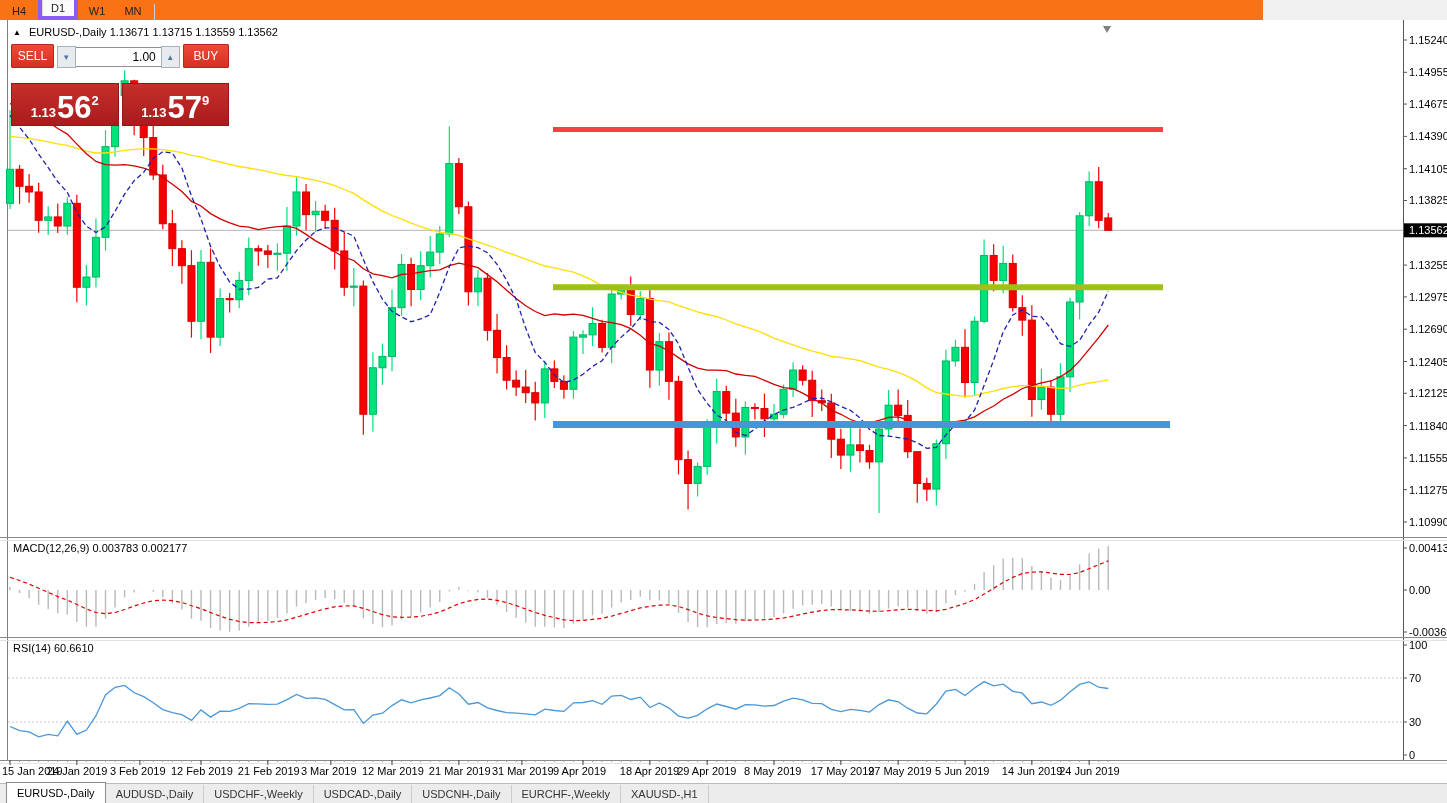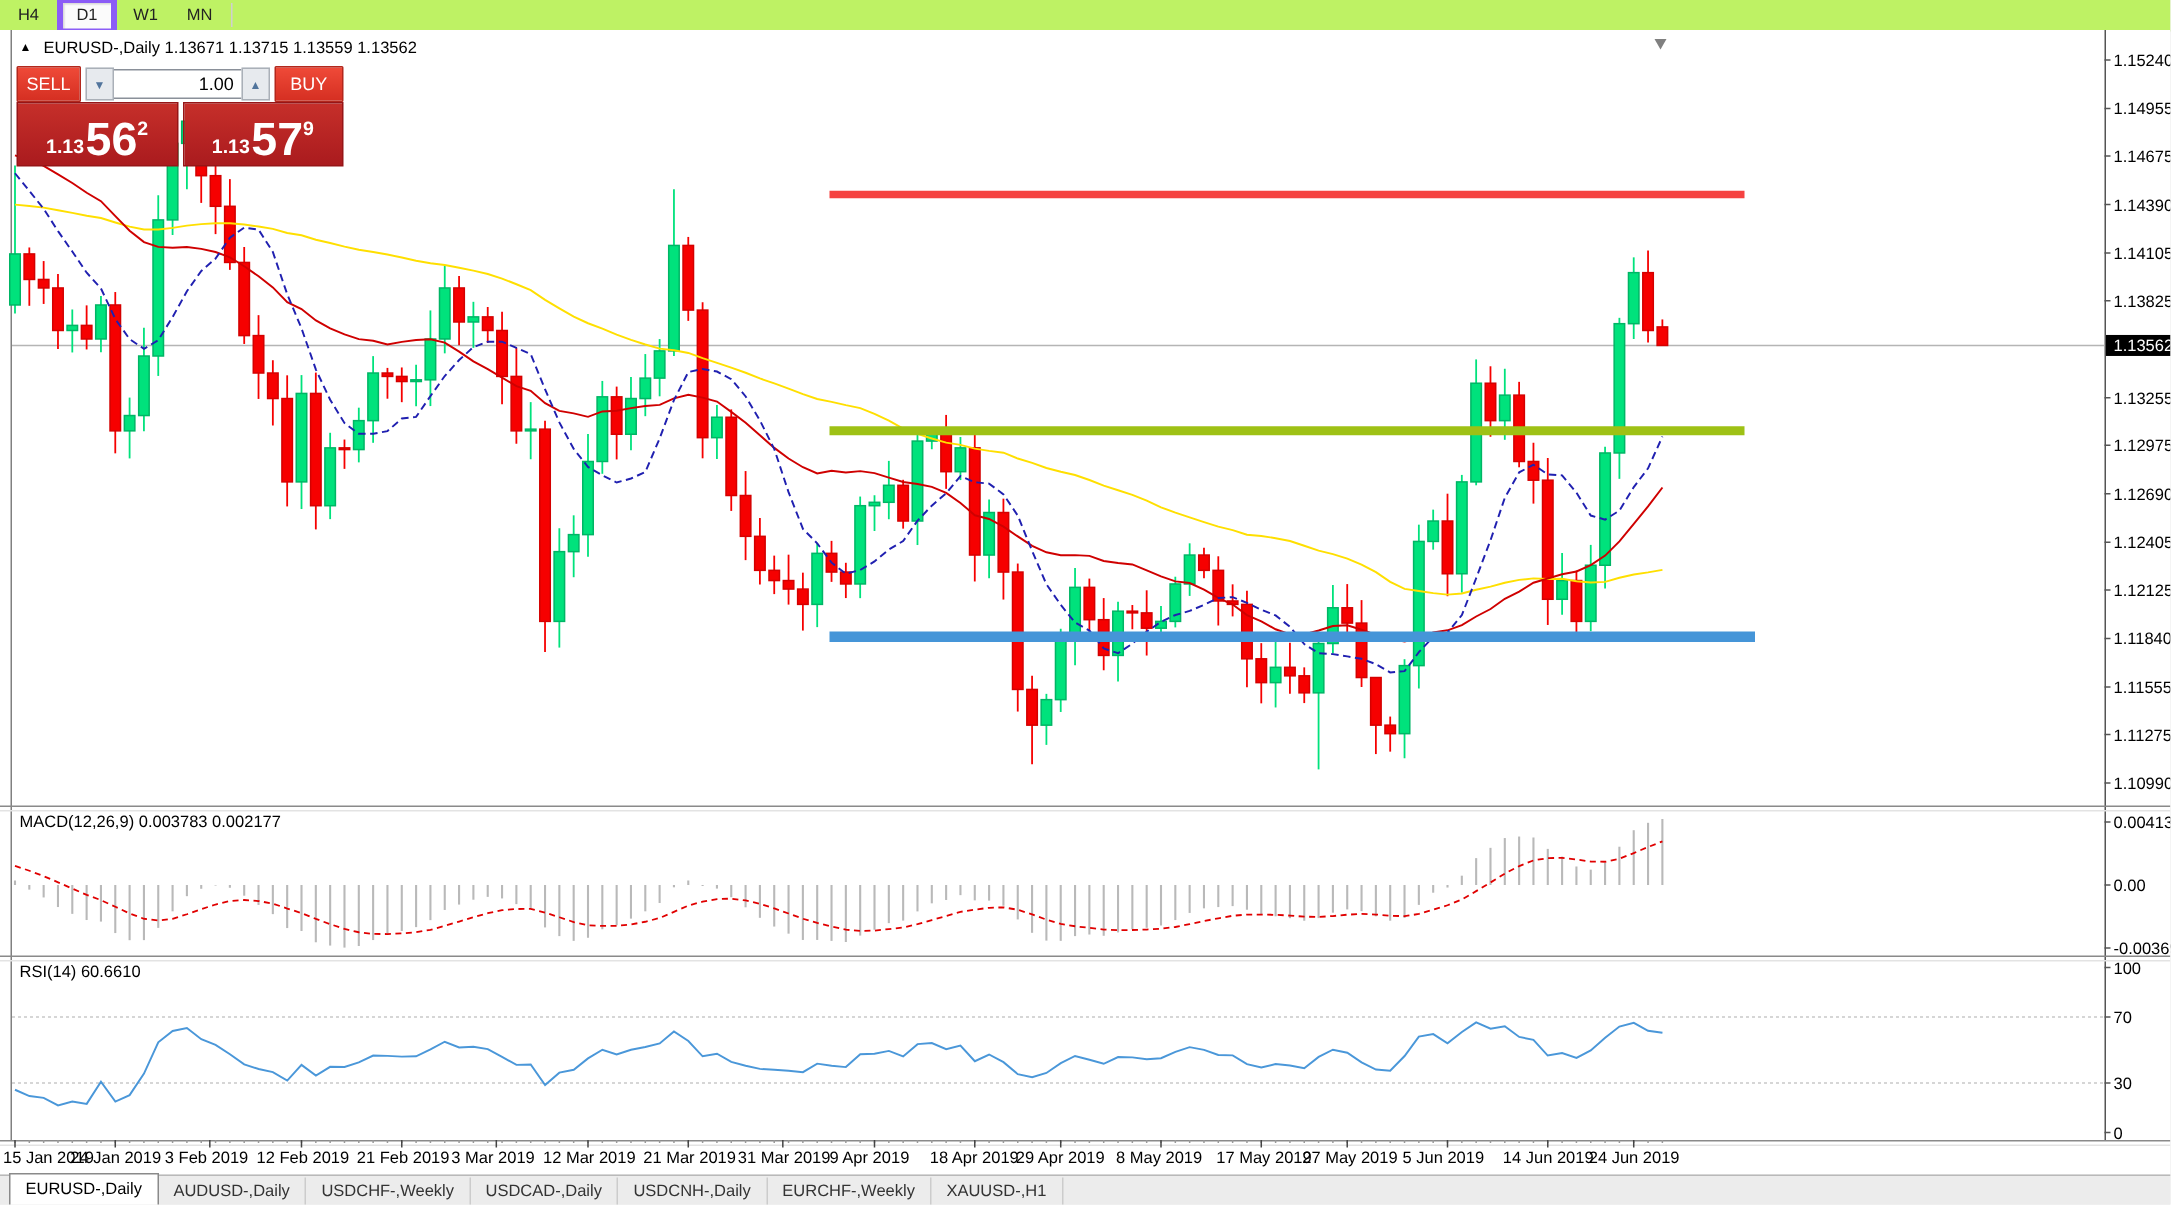--- a/index.html
+++ b/index.html
@@ -1,42 +1,42 @@
 <!DOCTYPE html>
 <html><head>
 <meta charset="utf-8">
 <style>
   html,body{margin:0;padding:0;width:1447px;height:803px;overflow:hidden;
     background:#f0f0f0;font-family:"Liberation Sans",sans-serif;}
   #stage{position:relative;width:1447px;height:803px;}
   
-  #tf-toolbar{position:absolute;left:0;top:0;width:1447px;height:20px;background:#bef264;
-    border-bottom:1px solid #d2d2d2;display:flex;align-items:center;}
+  #tf-toolbar{position:absolute;left:0;top:0;width:1263px;height:20px;background:#f97316;
+    border-bottom:1px solid #d2d2d2;display:flex;align-items:flex-end;}
   .tf-btn{height:17px;min-width:26px;margin-left:2px;display:flex;align-items:center;justify-content:center;
     font-size:11px;color:#222;border:1px solid transparent;background:transparent;padding:0 3px;}
   .tf-btn.active{background:#fbfbfb;border:4px solid #8b5cf6;box-shadow:inset 1px 1px 1px #d8d8d8;}
   .tf-sep{width:1px;height:16px;background:#cfcfcf;margin:0 4px;}
   
   #chart-svg{position:absolute;left:0;top:0;}
   
   #chart-title{position:absolute;left:13px;top:26px;font-size:11px;color:#000;white-space:nowrap;text-align:center;}
   #chart-title .tri{font-size:8px;margin-right:5px;position:relative;top:-1px;}
   
   #trade-panel{position:absolute;left:11px;top:44px;width:218px;}
-  #tp-row1{display:flex;align-items:center;height:24px;}
+  #tp-row1{display:flex;align-items:flex-end;height:24px;}
   .tp-btn{height:22px;display:flex;align-items:center;justify-content:center;color:#fff;
     font-size:12px;background:linear-gradient(#ef4a38,#d52f22);border:1px solid #b3271c;border-radius:1px;}
   #sell-btn{width:48px;}
   #buy-btn{width:52px;margin-left:3px;}
   #vol-spin{display:flex;align-items:center;margin-left:3px;margin-right:0;}
   .spin-btn{width:17px;height:20px;background:#e7eaee;border:1px solid #aab0b8;color:#51749c;
     font-size:8px;display:flex;align-items:center;justify-content:center;}
   #vol-input{width:68px;height:18px;border:1px solid #8a9099;border-left:none;border-right:none;
     font-size:12px;text-align:right;padding:0 5px 0 12px;font-family:"Liberation Sans",sans-serif;}
-  #tp-row2{display:flex;margin-top:0;}
+  #tp-row2{display:flex;margin-top:15px;}
   .quote-box{height:38px;background:linear-gradient(#c62f2a,#aa1b1e);color:#fff;display:flex;
     align-items:flex-end;justify-content:center;padding-bottom:3px;border:1px solid #961517;}
   #bid-box{width:106px;}
   #ask-box{width:106px;margin-left:3px;}
   .q-small{font-size:13px;font-weight:bold;margin:0 1px 2px 0;}
   .q-big{font-size:31px;font-weight:bold;line-height:28px;}
   .q-sup{font-size:13px;font-weight:bold;position:relative;top:-14px;}
   
   .pane-label{position:absolute;font-size:11px;color:#000;white-space:nowrap;}
   

